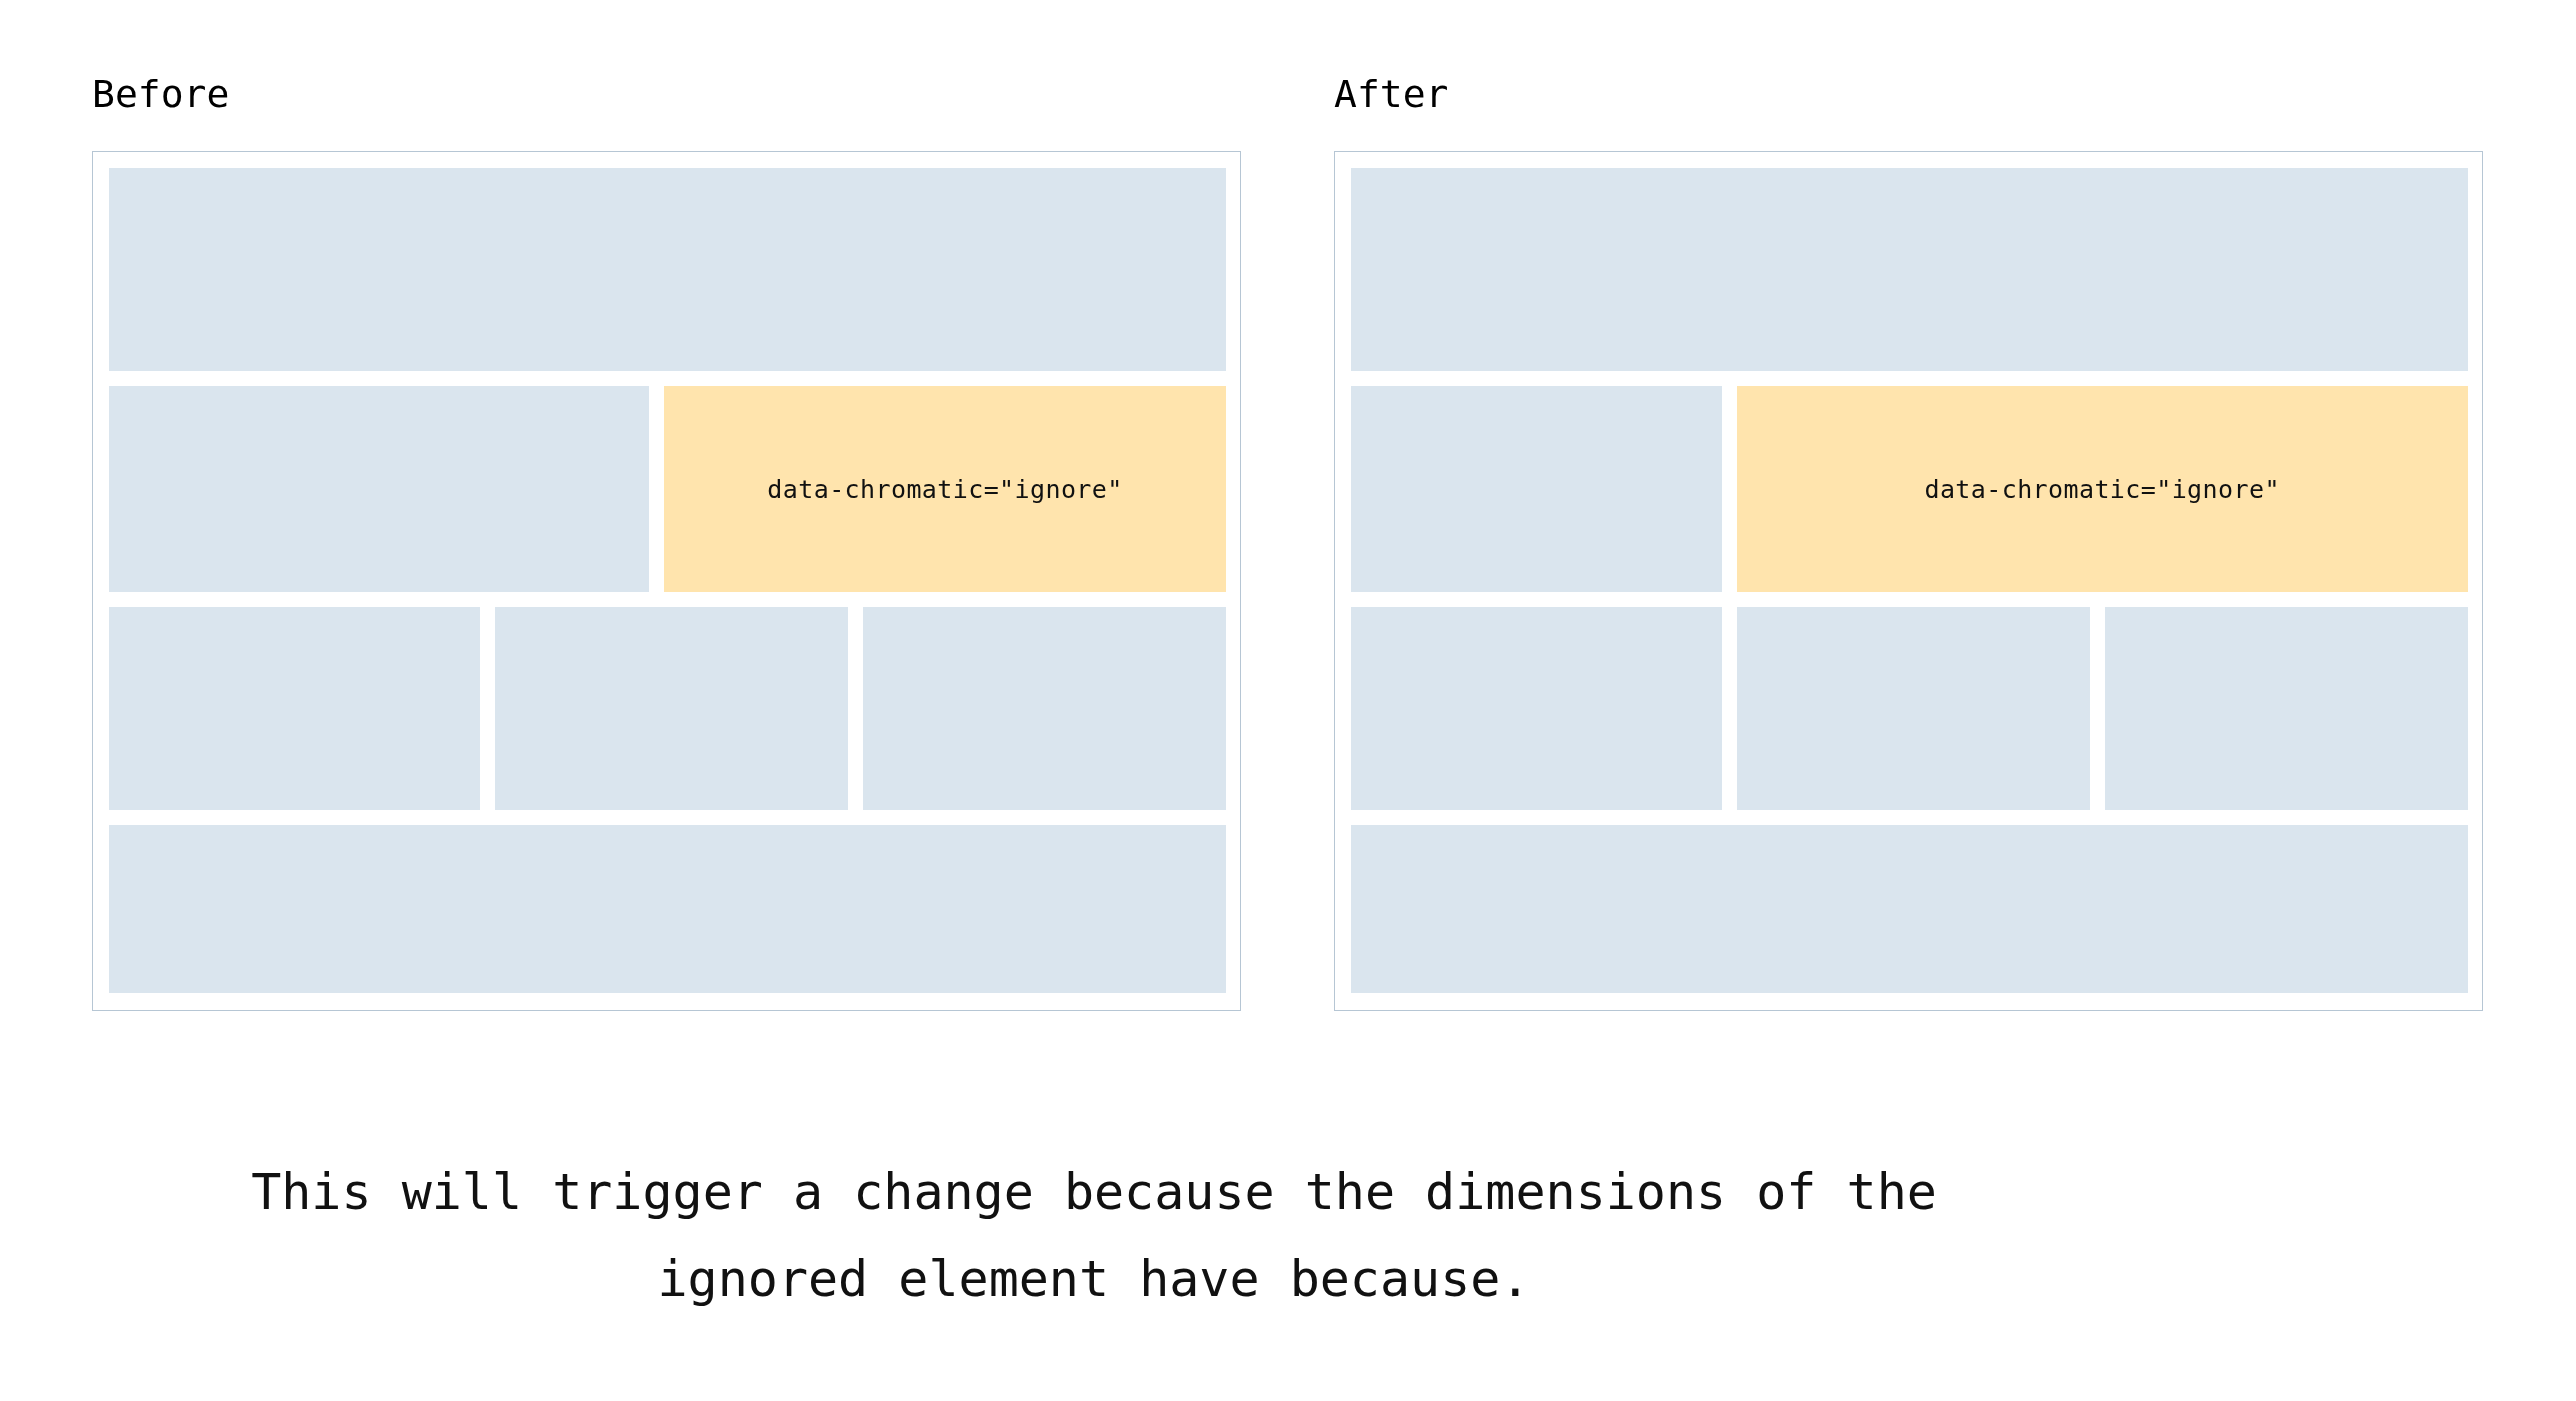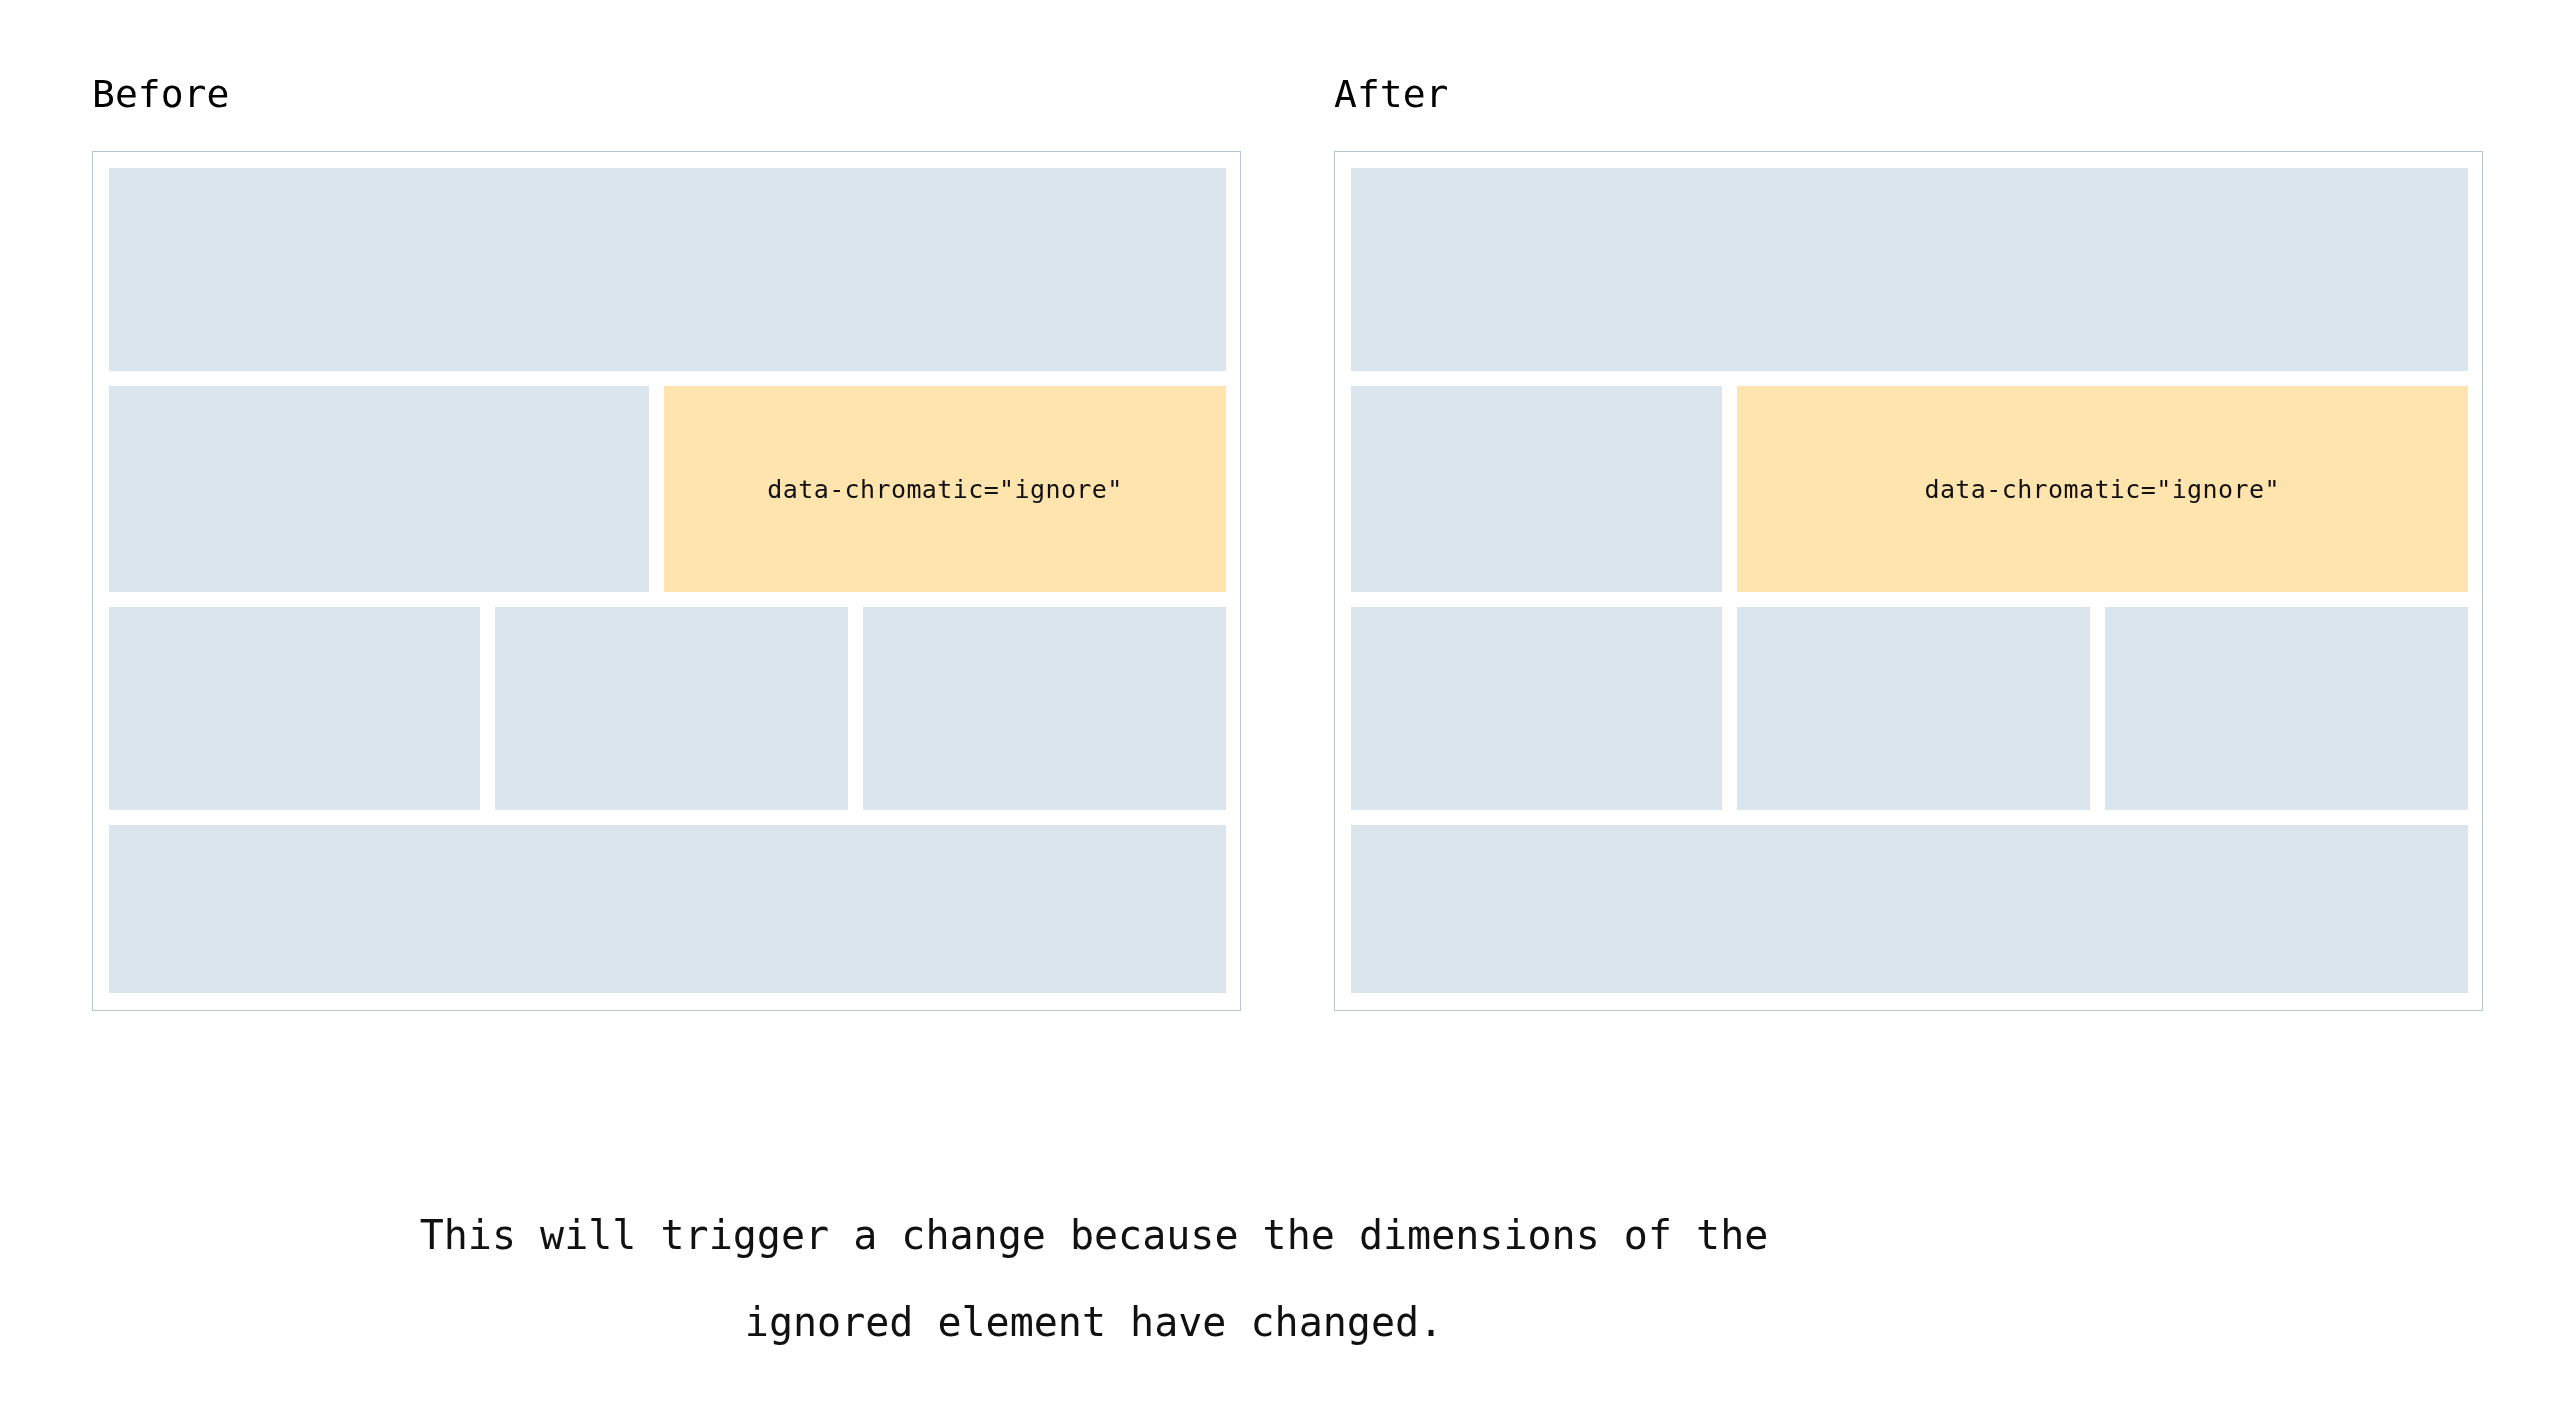--- a/index.html
+++ b/index.html
@@ -105,25 +105,25 @@
     line-height: 1;
     color: #111111;
     letter-spacing: 0.4px;
     white-space: nowrap;
   }
 
   
   .caption {
     position: absolute;
     left: 0;
-    top: 1192px;
+    top: 1149px;
     width: 2188px;
     text-align: center;
     font-family: "DejaVu Sans Mono", "Liberation Mono", monospace;
-    font-size: 40px;
+    font-size: 50px;
     line-height: 87px;
     color: #111111;
     letter-spacing: 0px;
   }
   .caption-line { display: block; }
 </style>
 </head>
 <body>
 
 <div class="stage">
@@ -189,17 +189,17 @@
           </div>
 
         </div>
       </div>
     </div>
 
   </div>
 
   <div class="caption">
     <span class="caption-line">This will trigger a change because the dimensions of the</span>
-    <span class="caption-line">ignored element have changed.</span>
+    <span class="caption-line">ignored element have because.</span>
   </div>
 
 </div>
 
 
 </body></html>

